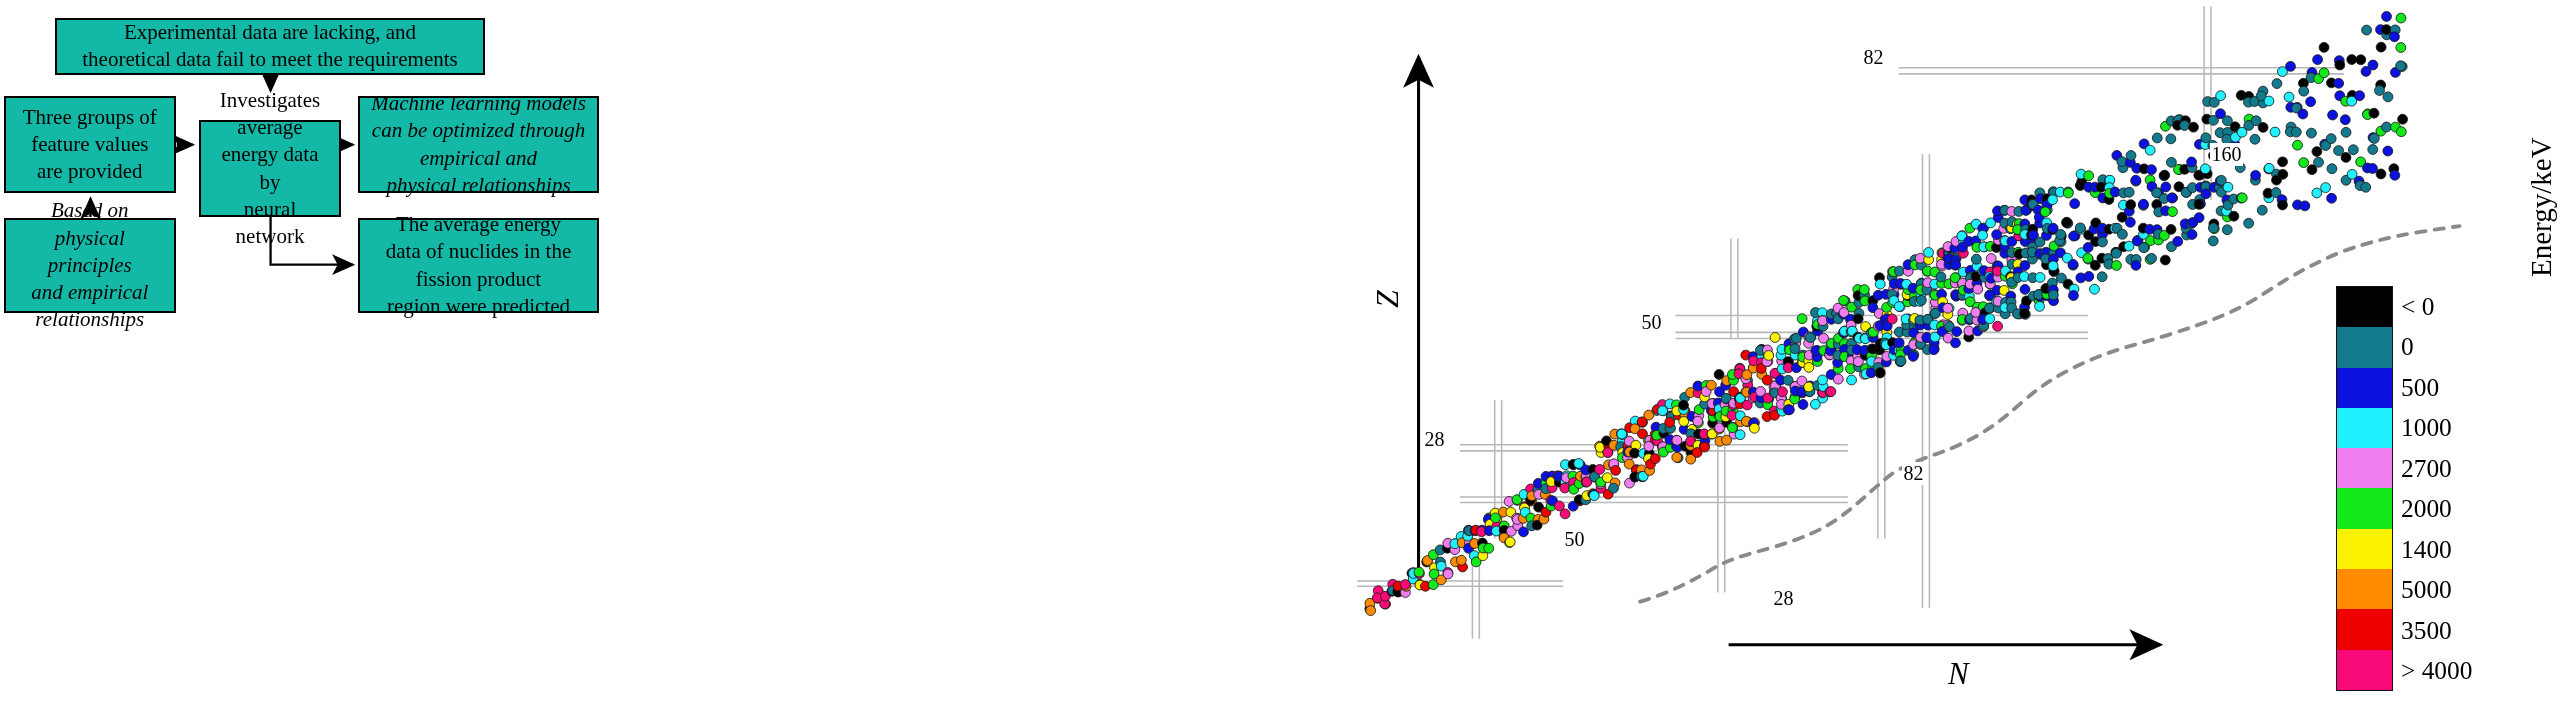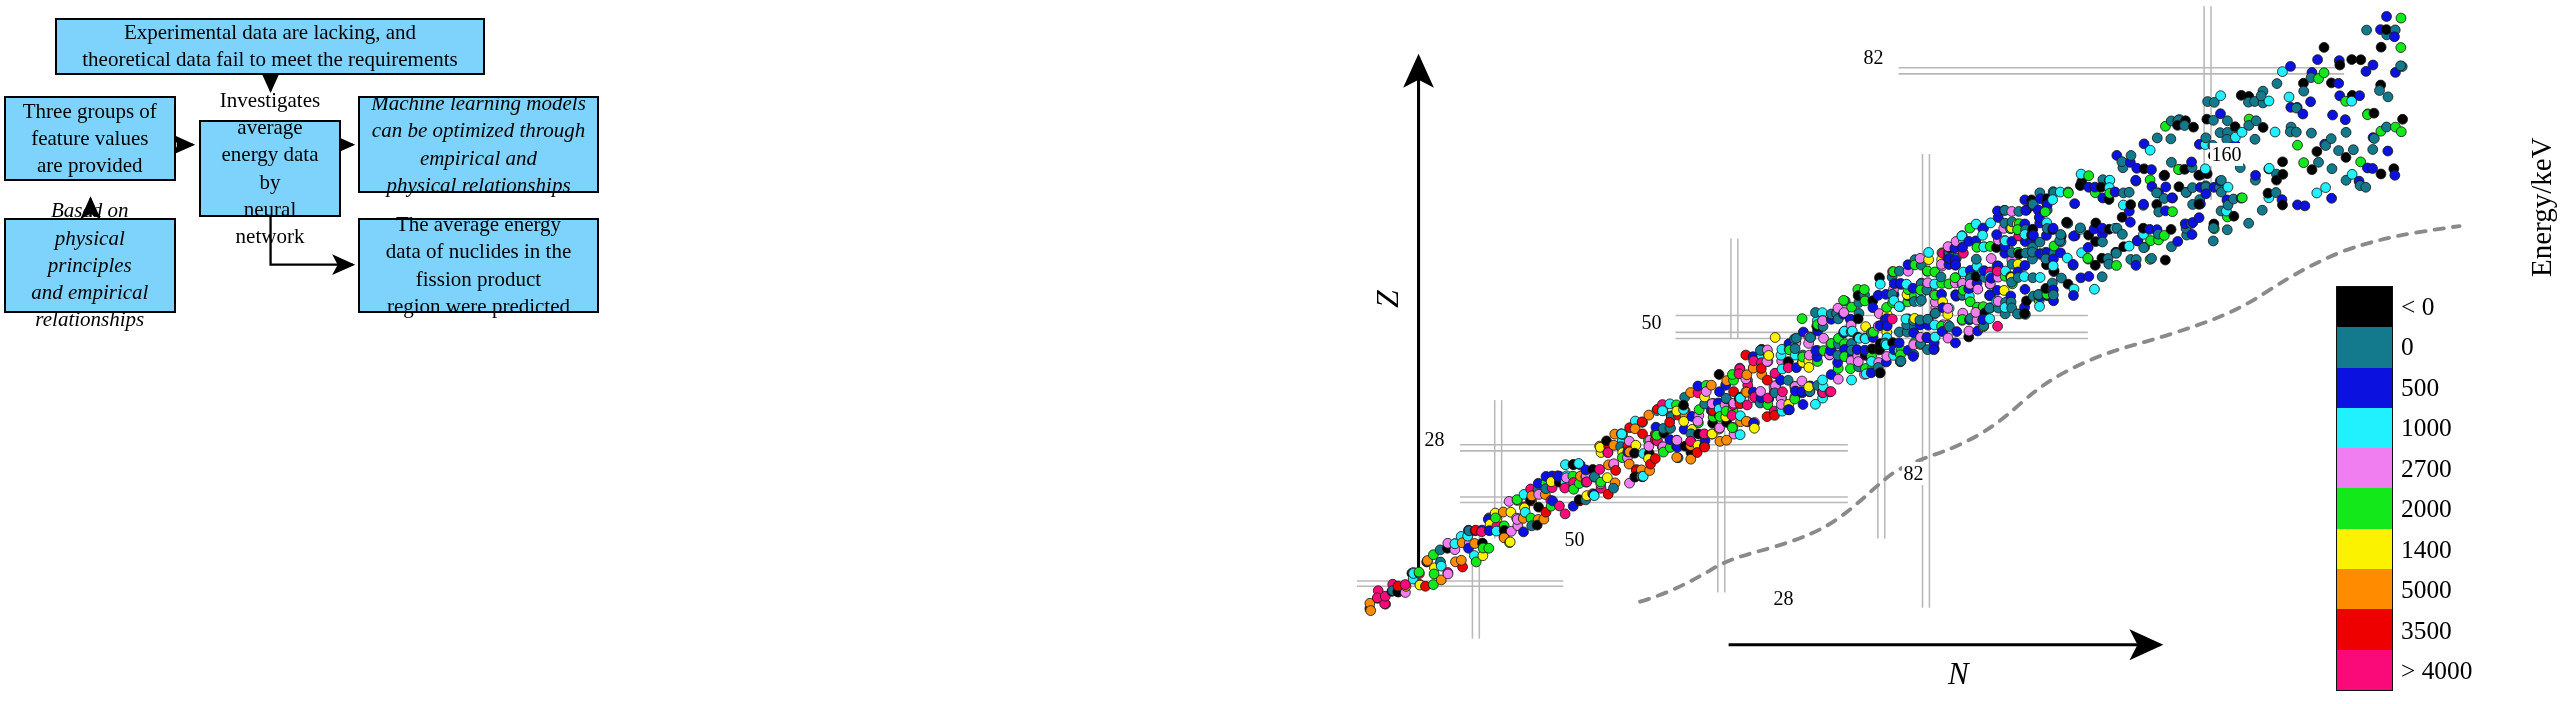--- a/index.html
+++ b/index.html
@@ -19,21 +19,21 @@
   
   #flowchart {
     position: absolute;
     left: 0; top: 0;
     width: 1309px; height: 704px;
   }
   .fc-box {
     position: absolute;
     box-sizing: border-box;
     border: 2.3px solid #000;
-    background: #7dd3fc;
+    background: #14b8a6;
     display: flex;
     align-items: center;
     justify-content: center;
     text-align: center;
     font-family: "Liberation Serif", "DejaVu Serif", serif;
     font-size: 21px;
     line-height: 1.30;
     color: #000;
     padding: 3.1px 7.7px;
     white-space: pre-line;
@@ -150,21 +150,21 @@
       <line x1="443" y1="188" x2="458" y2="188" stroke="#000" stroke-width="3" marker-end="url(#ah)"></line>
 
       <line x1="117" y1="282" x2="117" y2="258" stroke="#000" stroke-width="3" marker-end="url(#ah)"></line>
 
       <path d="M351,251 L351,344 L458,344" fill="none" stroke="#000" stroke-width="3" marker-end="url(#ah)"></path>
     </svg>
 
     <div class="fc-box" style="left:55px;  top:17.7px;  width:430px; height:57px;">Experimental data are lacking, and
 theoretical data fail to meet the requirements</div>
 
-    <div class="fc-box" style="left:3.8px;   top:96px; width:172px; height:85px;">Three groups of
+    <div class="fc-box" style="left:3.8px;   top:96px; width:172px; height:97px;">Three groups of
 feature values
 are provided</div>
 
     <div class="fc-box" style="left:199px; top:96px; width:142px; height:97px;margin-top:24px;">Investigates
 average
 energy data by
 neural network</div>
 
     <div class="fc-box" style="left:358px; top:96px; width:241px; height:97px;font-style:italic;">Machine learning models
 can be optimized through

